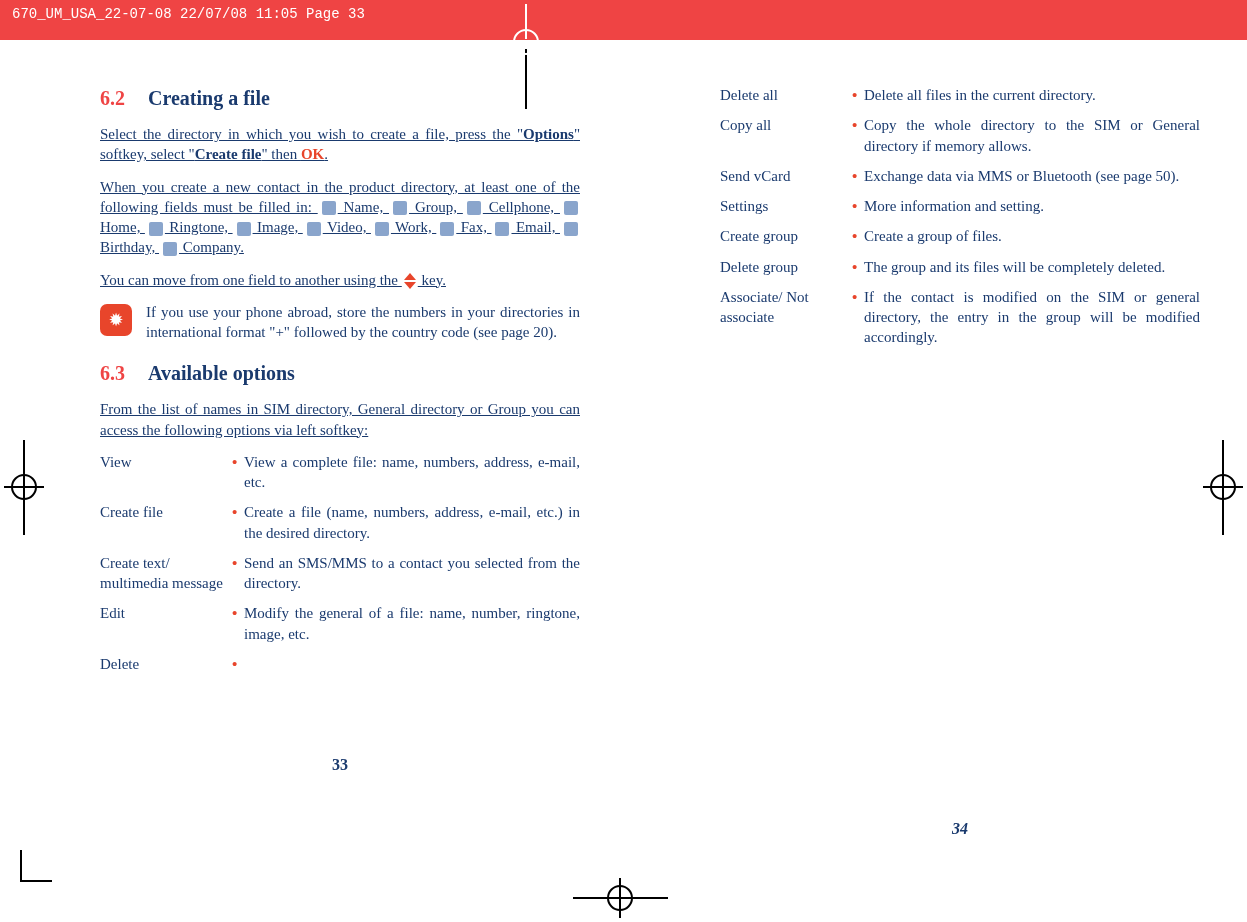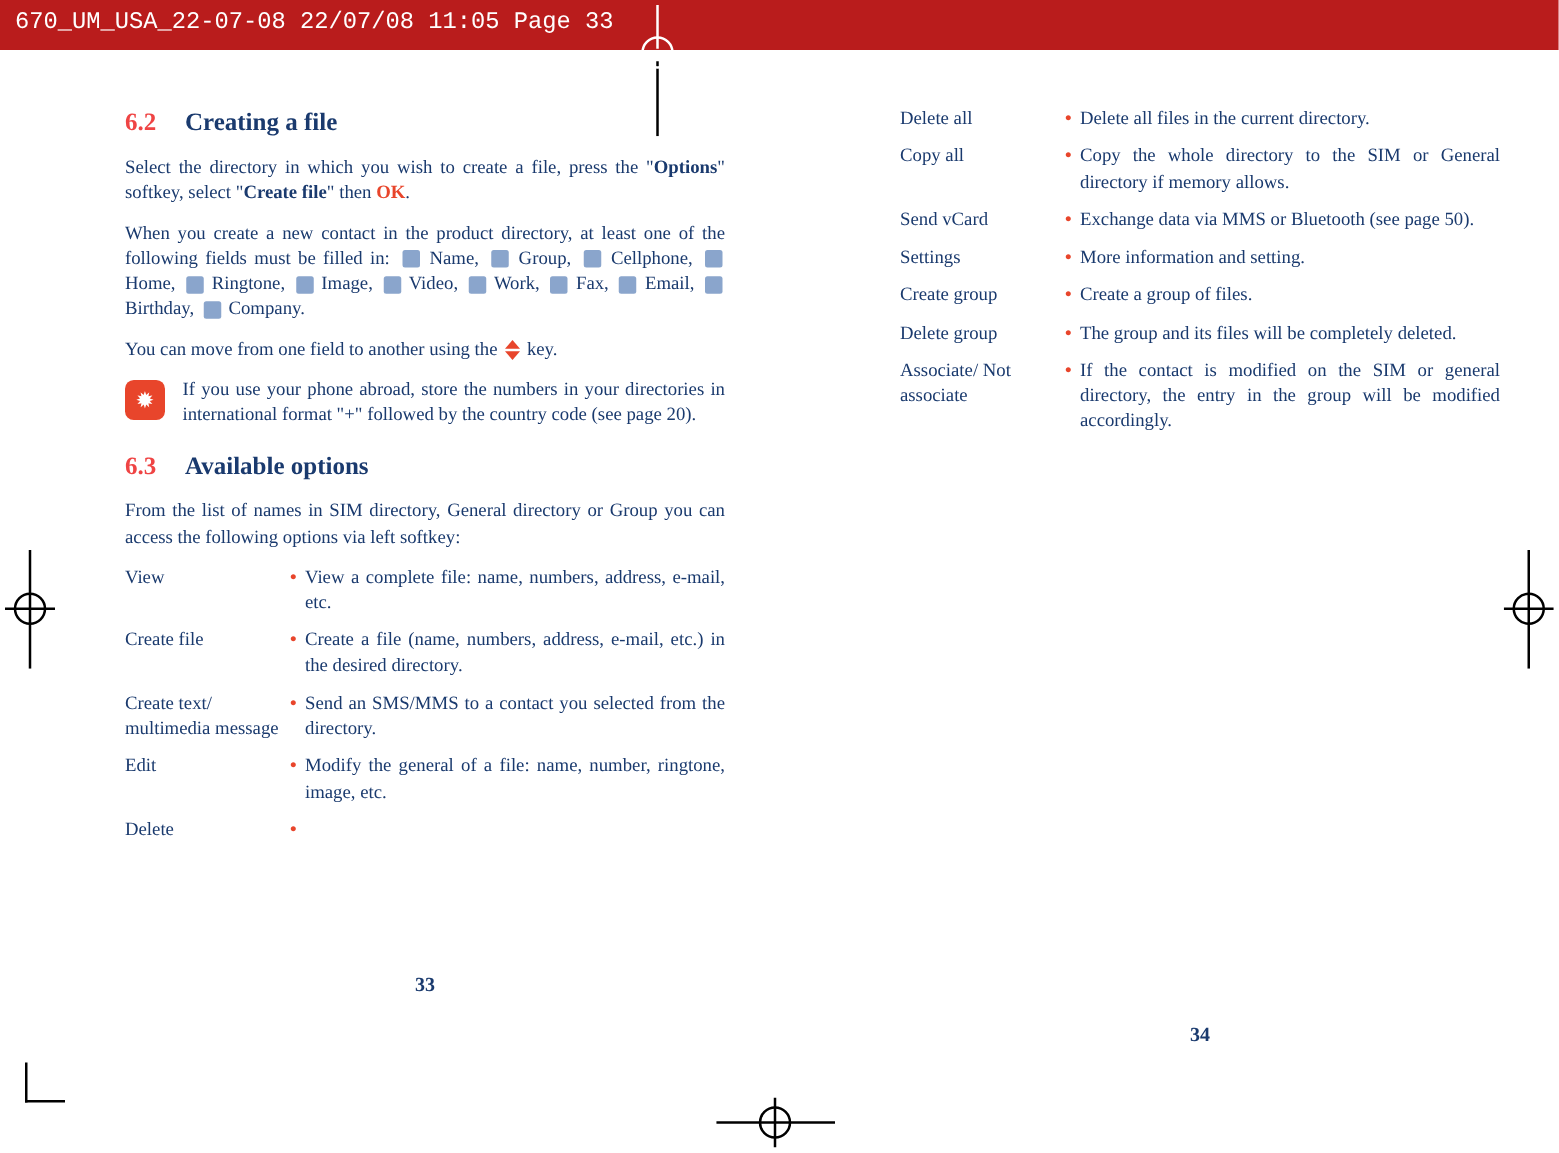--- a/index.html
+++ b/index.html
@@ -9,24 +9,24 @@
     background: #fff;
     color: #1a3a6e;
     width: 1247px;
     height: 922px;
     position: relative;
   }
   .header-strip {
     position: absolute;
     top: 0; left: 0; right: 0;
     height: 40px;
-    background: #b91c1c;
+    background: #ef4444;
     color: #fff;
     font-family: 'Courier New', monospace;
-    font-size: 19px;
+    font-size: 14px;
     padding: 6px 12px;
     box-sizing: border-box;
   }
   .header-crop {
     position: absolute;
     top: 4px;
     left: 495px;
     width: 62px;
     height: 105px;
   }
@@ -74,21 +74,21 @@
   .page-right {
     margin-left: 60px;
   }
   h2 {
     font-size: 20px;
     font-weight: bold;
     margin: 10px 0 12px 0;
   }
   .sec-num { color: #ef4444; }
   .sec-title { margin-left: 18px; }
-  p { margin: 0 0 12px 0; text-align: justify; }
+  p { margin: 0 0 12px 0; text-align: justify; text-decoration: underline; }
   b { font-weight: bold; }
   .ok { color: #e8452b; font-weight: bold; }
   .field-icon {
     display: inline-block;
     width: 14px; height: 14px;
     background: #8aa5cc;
     border-radius: 2px;
     vertical-align: middle;
     margin: 0 2px 0 4px;
   }
@@ -130,21 +130,21 @@
   }
   .tip-text { flex: 1; text-align: justify; }
   .opt-row { display: flex; margin-bottom: 10px; }
   .opt-label { width: 132px; flex-shrink: 0; font-weight: normal; }
   .opt-bullet { color: #e8452b; width: 12px; flex-shrink: 0; font-weight: bold; }
   .opt-desc { flex: 1; text-align: justify; }
   .page-num {
     text-align: center;
     font-weight: bold;
     font-size: 16px;
-    margin-top: 104px;
+    margin-top: 80px;
   }
 </style>
 </head>
 <body>
 
 <div class="header-strip">
   <span>670_UM_USA_22-07-08  22/07/08  11:05  Page 33</span>
 </div>
 
 <div class="header-crop">
@@ -269,16 +269,16 @@
           <div class="opt-label">Delete group</div>
           <div class="opt-bullet">•</div>
           <div class="opt-desc">The group and its files will be completely deleted.</div>
         </div>
         <div class="opt-row">
           <div class="opt-label">Associate/ Not associate</div>
           <div class="opt-bullet">•</div>
           <div class="opt-desc">If the contact is modified on the SIM or general directory, the entry in the group will be modified accordingly.</div>
         </div>
       </div>
-    <div class="page-num" style="margin-top:470px;">34</div>
+    <div class="page-num" style="margin-top:470px;font-style:italic;">34</div>
   </div>
 
 </div>
 
 </body></html>

